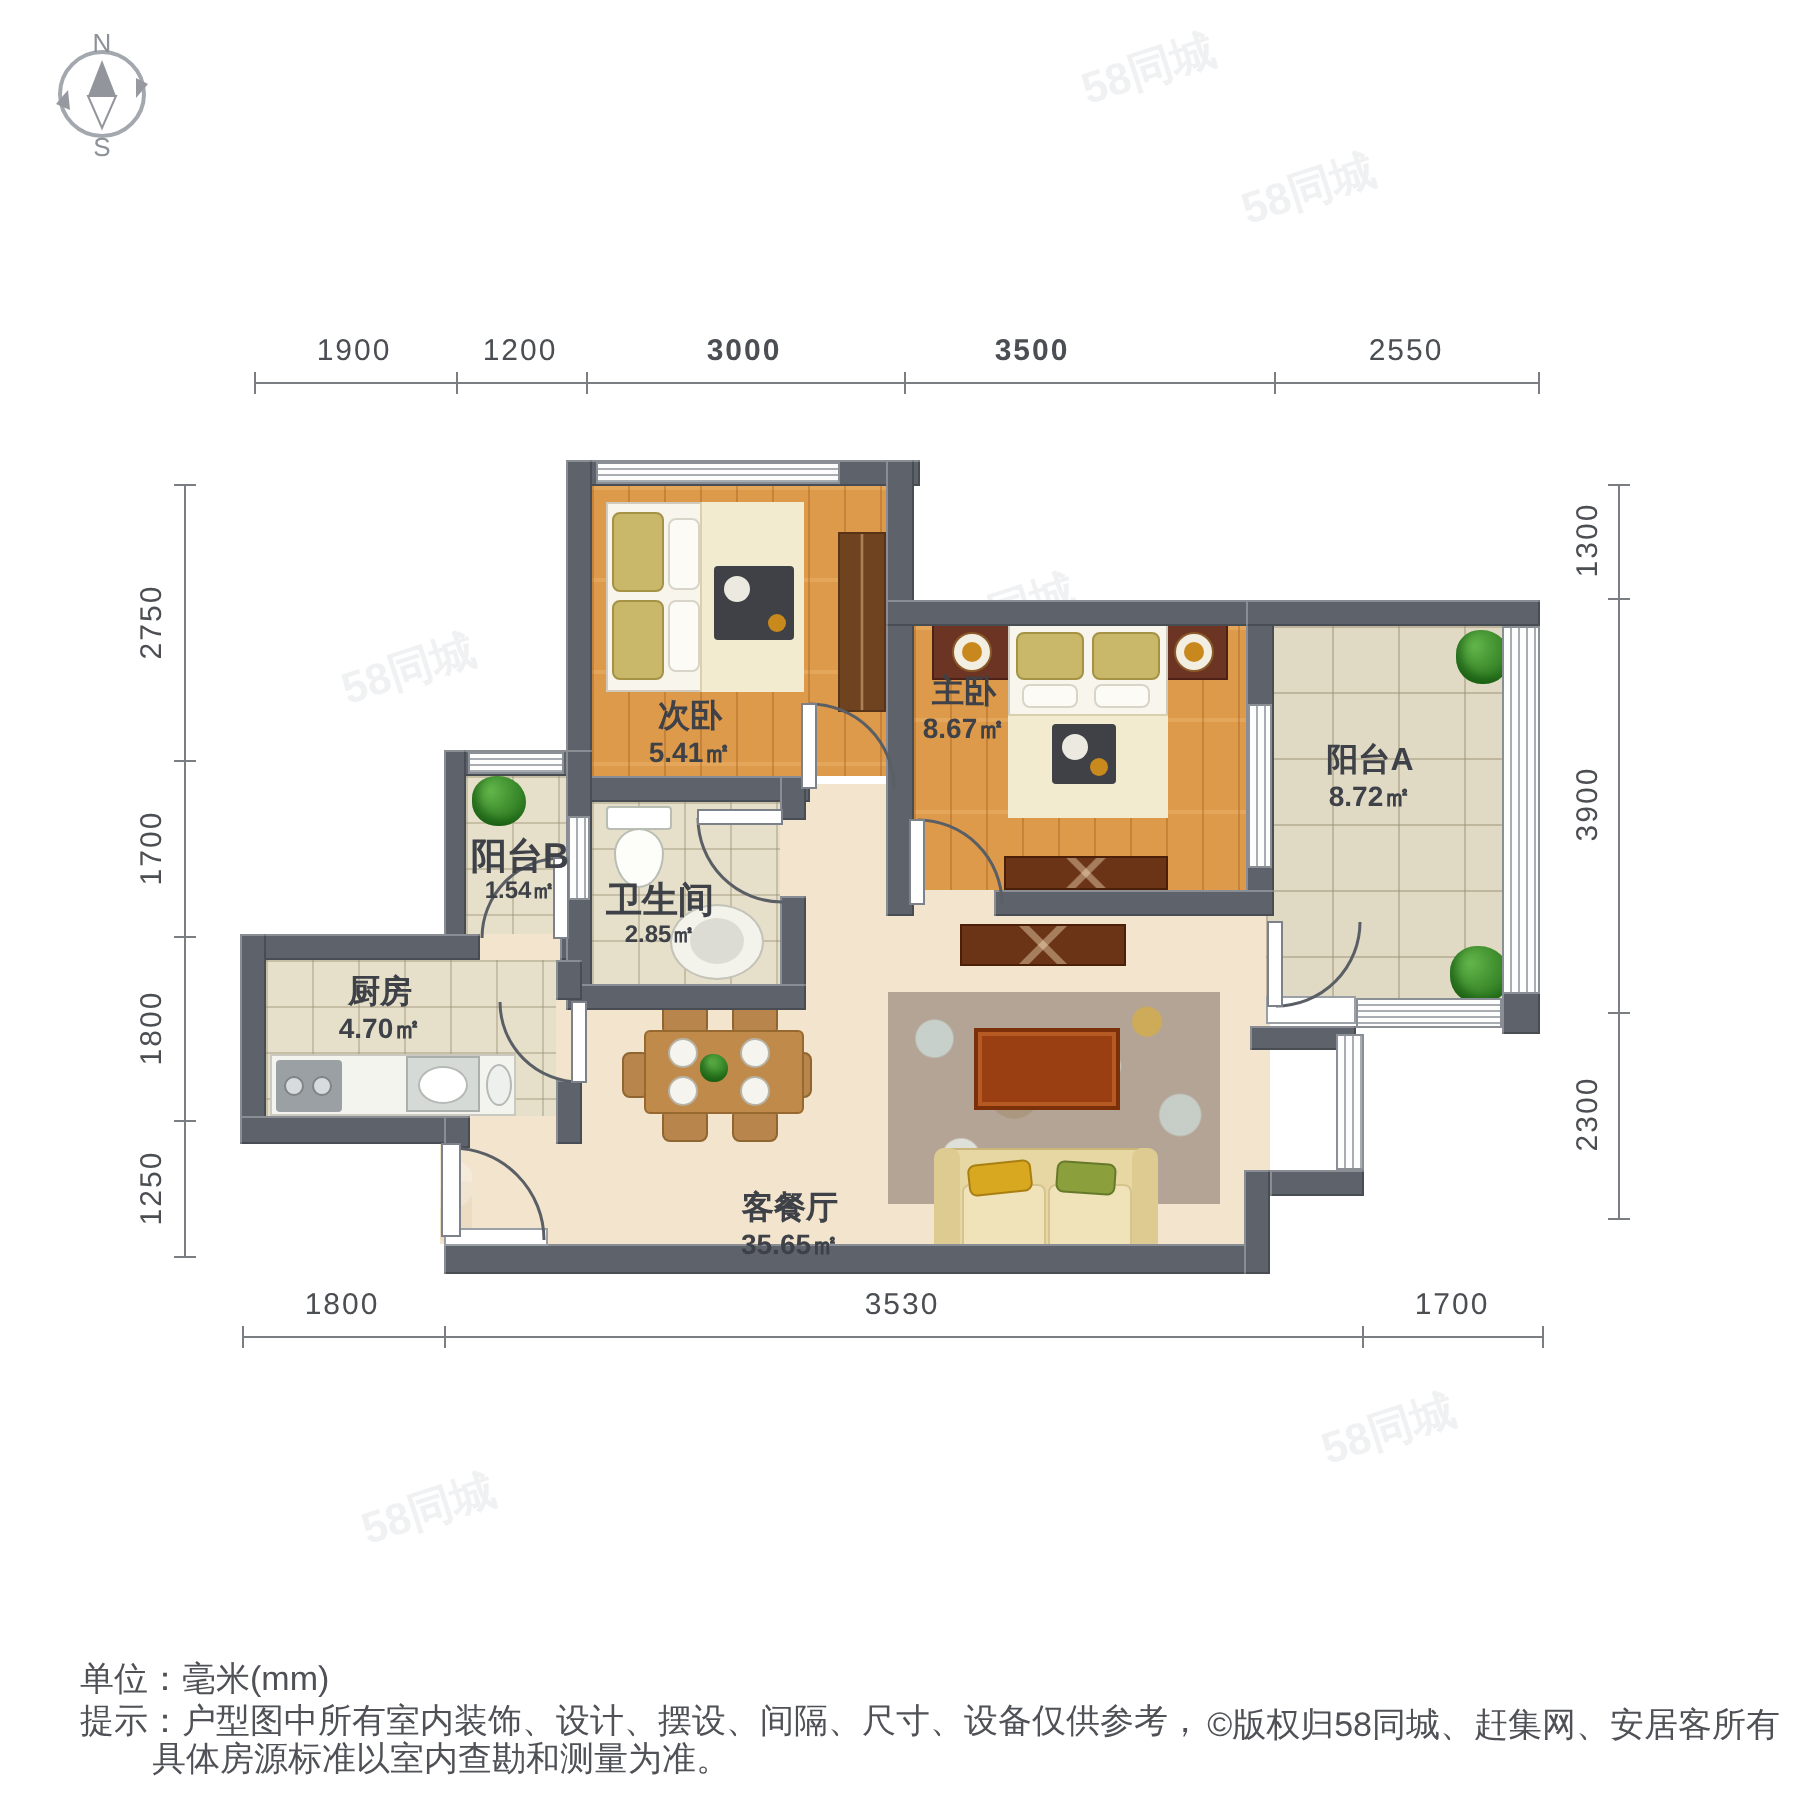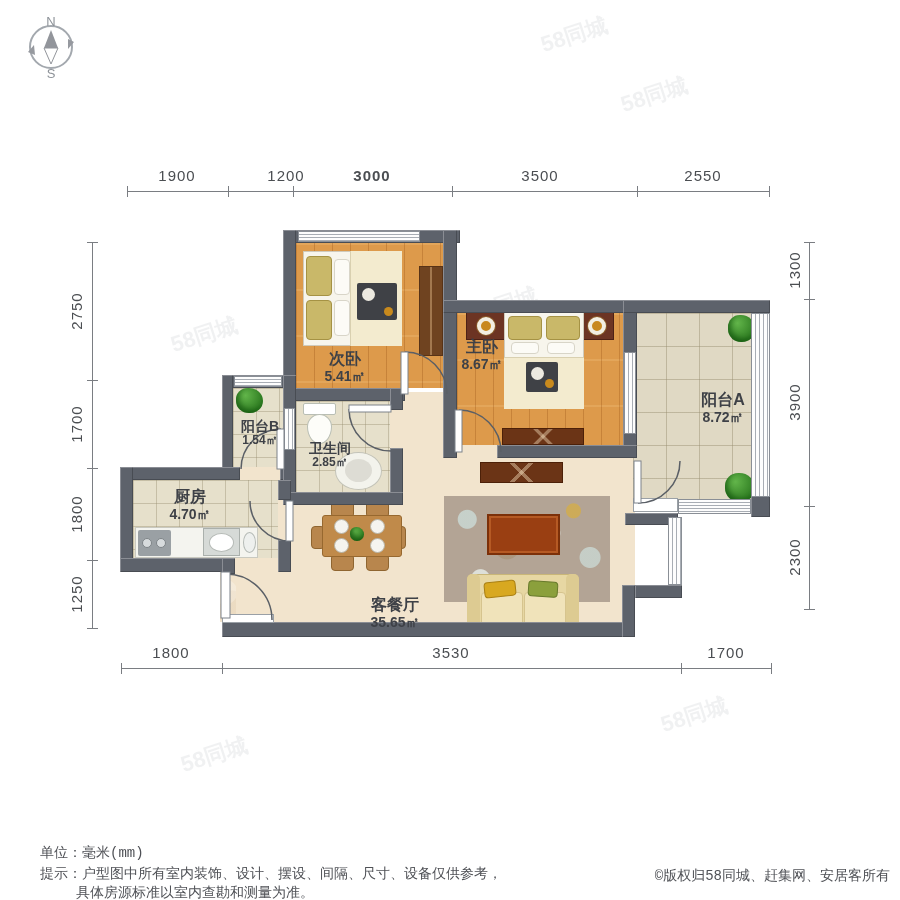--- a/index.html
+++ b/index.html
@@ -39,29 +39,29 @@
   .tray .c1{position:absolute;left:5px;top:5px;width:13px;height:13px;border-radius:50%;background:#ece9e0;}
   .tray .c2{position:absolute;right:4px;bottom:4px;width:9px;height:9px;border-radius:50%;background:#c98a1d;}
   .lamp{position:absolute;width:10px;height:10px;border-radius:50%;background:#c8881e;border:4px solid #f2eee2;box-shadow:0 0 0 1px #8a5a28;}
   .chair{position:absolute;background:#b8864d;border:1px solid #8f6530;border-radius:4px;box-sizing:border-box;}
   .plate{position:absolute;width:15px;height:15px;border-radius:50%;background:#f5f4ef;border:1px solid #b7b3a6;box-sizing:border-box;}
   
   .room-label{position:absolute;transform:translateX(-50%);text-align:center;color:#3e4147;
               font-weight:700;line-height:1.15;white-space:nowrap;}
   .room-label .nm{font-size:16px;}
   .room-label .ar{font-size:14px;font-weight:700;}
-  .room-label.sm .nm{font-size:14px;}
+  .room-label.sm .nm{font-size:18px;}
   .room-label.sm .ar{font-size:12px;}
   
   .dline{position:absolute;background:#7a7d82;}
   .tick{position:absolute;background:#7a7d82;}
   .dlab{position:absolute;transform:translateX(-50%);font-size:15px;color:#4b4e52;letter-spacing:1px;}
   .dlab.rot{transform:translate(-50%,-50%) rotate(-90deg);}
   
-  .foot{position:absolute;font-family:Liberation Mono, monospace;color:#4f5156;font-size:14px;white-space:nowrap;margin-top:16px;}
+  .foot{position:absolute;font-family:Liberation Sans, sans-serif;color:#4f5156;font-size:17px;white-space:nowrap;}
   
   .wm{position:absolute;font-size:22px;font-weight:700;color:#9aa0a6;opacity:.14;
       transform:rotate(-18deg);pointer-events:none;white-space:nowrap;}
   .doors{position:absolute;left:0;top:0;}
 </style>
 </head>
 <body>
 
 <div class="wm" style="left:540px;top:20px;">58同城</div>
 <div class="wm" style="left:620px;top:80px;">58同城</div>
@@ -228,21 +228,21 @@
 </svg>
 
 <div class="room-label" style="left:345px;top:350px;">
   <div class="nm">次卧</div>
   <div class="ar">5.41㎡</div>
 </div>
 <div class="room-label" style="left:482px;top:338px;">
   <div class="nm">主卧</div>
   <div class="ar">8.67㎡</div>
 </div>
-<div class="room-label" style="left:723px;top:372px;margin-top:19px;">
+<div class="room-label" style="left:685px;top:372px;">
   <div class="nm">阳台A</div>
   <div class="ar">8.72㎡</div>
 </div>
 <div class="room-label sm" style="left:260px;top:418px;">
   <div class="nm">阳台B</div>
   <div class="ar">1.54㎡</div>
 </div>
 <div class="room-label sm" style="left:330px;top:440px;">
   <div class="nm">卫生间</div>
   <div class="ar">2.85㎡</div>
@@ -257,23 +257,23 @@
 </div>
 
 <div class="dline" style="left:127px;top:191px;width:643px;height:1px;"></div>
 <div class="tick" style="left:127px;top:186px;width:1px;height:11px;"></div>
 <div class="tick" style="left:228px;top:186px;width:1px;height:11px;"></div>
 <div class="tick" style="left:293px;top:186px;width:1px;height:11px;"></div>
 <div class="tick" style="left:452px;top:186px;width:1px;height:11px;"></div>
 <div class="tick" style="left:637px;top:186px;width:1px;height:11px;"></div>
 <div class="tick" style="left:769px;top:186px;width:1px;height:11px;"></div>
 <div class="dlab" style="left:177px;top:167px;">1900</div>
-<div class="dlab" style="left:260px;top:167px;margin-left:26px;">1200</div>
+<div class="dlab" style="left:260px;top:167px;">1200</div>
 <div class="dlab" style="left:372px;top:167px;font-weight:bold;">3000</div>
-<div class="dlab" style="left:540px;top:167px;">3500</div>
+<div class="dlab" style="left:516px;top:167px;font-weight:bold;">3500</div>
 <div class="dlab" style="left:703px;top:167px;">2550</div>
 
 <div class="dline" style="left:121px;top:668px;width:651px;height:1px;"></div>
 <div class="tick" style="left:121px;top:663px;width:1px;height:11px;"></div>
 <div class="tick" style="left:222px;top:663px;width:1px;height:11px;"></div>
 <div class="tick" style="left:681px;top:663px;width:1px;height:11px;"></div>
 <div class="tick" style="left:771px;top:663px;width:1px;height:11px;"></div>
 <div class="dlab" style="left:171px;top:644px;">1800</div>
 <div class="dlab" style="left:451px;top:644px;">3530</div>
 <div class="dlab" style="left:726px;top:644px;">1700</div>

